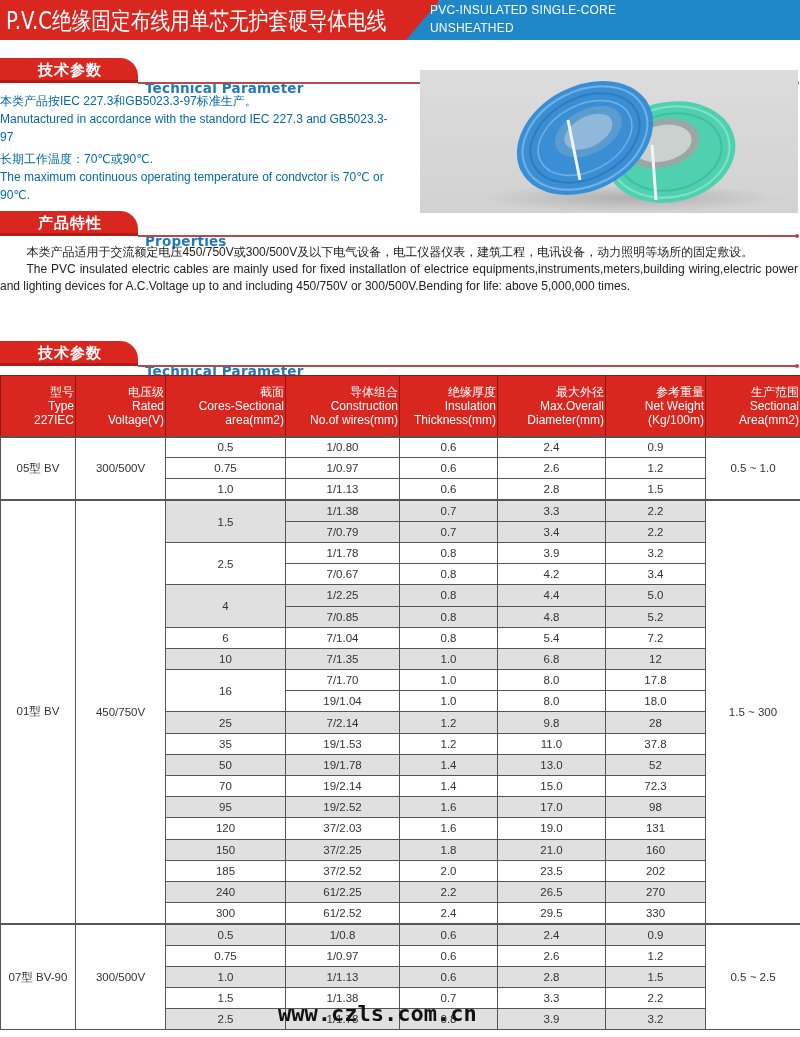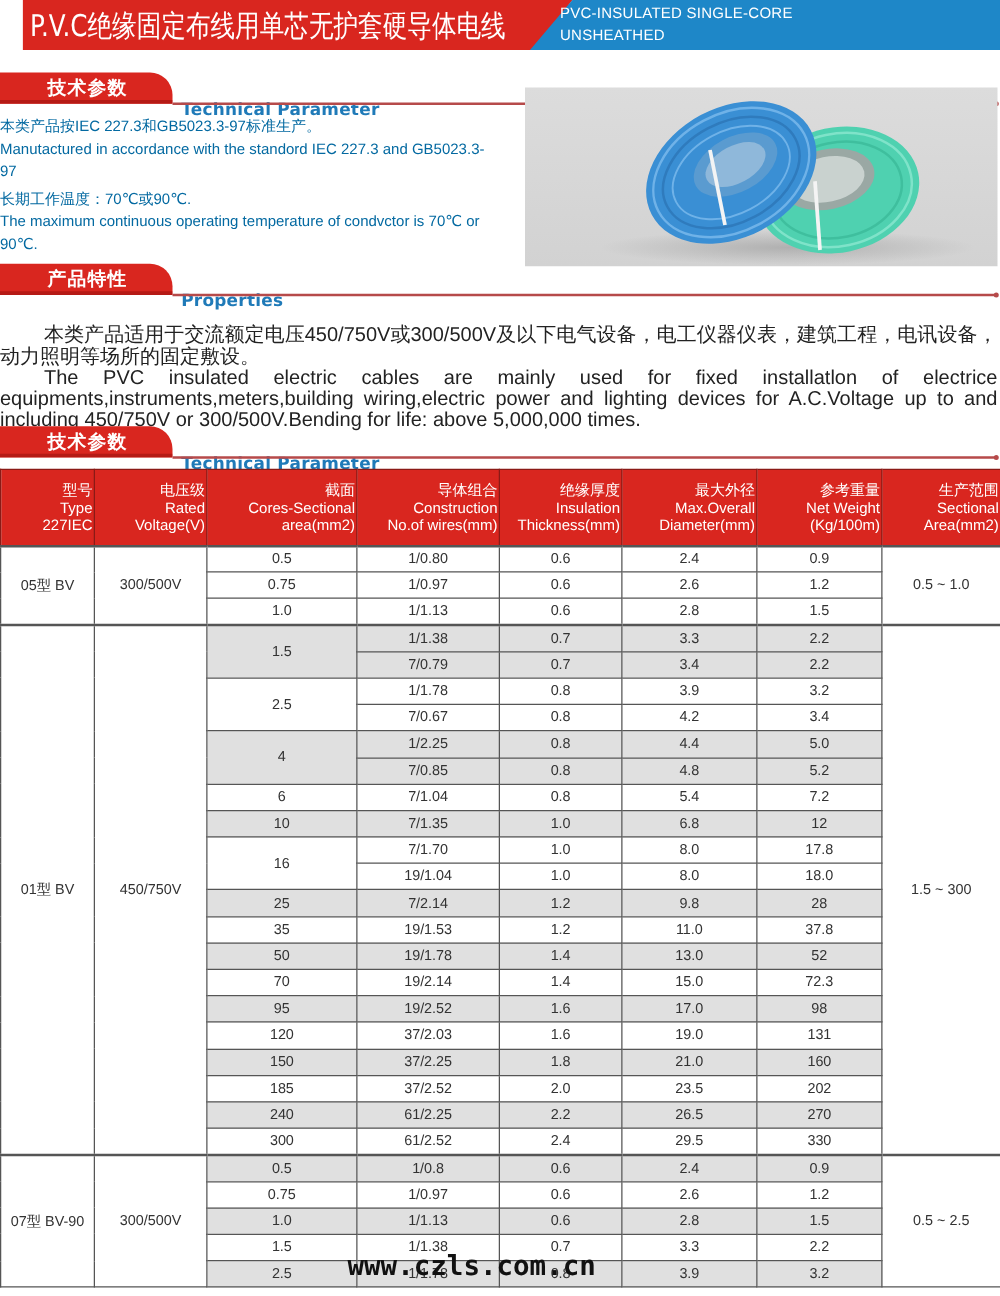--- a/index.html
+++ b/index.html
@@ -1,40 +1,40 @@
 <!DOCTYPE html>
 <html><head>
 <meta charset="utf-8">
 <style>
   * { box-sizing: border-box; margin: 0; padding: 0; }
   body { width: 800px; height: 1037px; background: #ffffff; font-family: "Liberation Sans", "DejaVu Sans", sans-serif; color: #222; overflow: hidden; position: relative; }
 
   
-  .banner { position: absolute; top: 0; left: 18px; width: 664px; height: 40px; display: flex; }
+  .banner { position: absolute; top: 0; left: 0; width: 664px; height: 40px; display: flex; }
   .banner-left { position: absolute; left: 0; top: 0; height: 40px; width: 440px; background: #d9261f; clip-path: polygon(0 0, 100% 0, 93% 100%, 0 100%); }
   .banner-right { position: absolute; left: 406px; top: 0; height: 40px; width: 394px; background: #1e87c8; clip-path: polygon(8.6% 0, 100% 0, 100% 100%, 0 100%); }
   .banner-title-cn { position: absolute; left: 6px; top: 5px; font-size: 24px; color: #fff; letter-spacing: 0; font-family: "DejaVu Sans", sans-serif; transform: scaleX(0.82); transform-origin: left center; white-space: nowrap; }
   .banner-title-en { position: absolute; left: 430px; top: 1px; font-size: 12px; line-height: 18px; color: #fff; white-space: pre-line; font-family: "Liberation Sans", sans-serif; letter-spacing: 0.2px; }
 
   
   .section-head { position: absolute; left: 0; width: 800px; height: 26px; }
   .section-tab { position: absolute; left: 0; top: 0; width: 138px; height: 25px; background: #d9261f; border-top-right-radius: 18px; box-shadow: inset 0 -3px 0 #b51a15; padding-left: 29px; }
   .section-tab span { position: absolute; left: 38px; top: 3px; font-size: 15px; font-weight: bold; color: #fff; font-family: "DejaVu Sans", sans-serif; letter-spacing: 1px; }
   .section-en { position: absolute; left: 145px; top: 6px; font-size: 13.5px; font-weight: bold; color: #1f7ab8; font-family: "DejaVu Sans", sans-serif; letter-spacing: 0.2px; margin-top: 16px; }
   .section-line { position: absolute; left: 138px; right: 4px; top: 24px; height: 2px; background: #b64a4a; }
   .section-line::after { content: ""; position: absolute; right: -3px; top: -1px; width: 4px; height: 4px; border-radius: 2px; background: #b64a4a; }
 
   
   .intro { position: absolute; left: 0; top: 92px; width: 400px; font-size: 12px; line-height: 18px; color: #0369a1; }
   .intro p { margin-bottom: 4px; }
 
   .photo { position: absolute; left: 420px; top: 70px; width: 378px; height: 143px; background: linear-gradient(180deg, #dcdcdc 0%, #d2d2d2 100%); overflow: hidden; }
 
   
-  .props { position: absolute; left: 0; top: 260px; width: 798px; font-size: 16px; line-height: 17px; color: #222; text-align: justify; }
+  .props { position: absolute; left: 0; top: 244px; width: 798px; font-size: 12px; line-height: 17px; color: #222; text-align: justify; }
   .props p { text-indent: 2.2em; }
 
   
   .spec-table { position: absolute; left: 0; top: 375px; width: 800px; border-collapse: collapse; table-layout: fixed; font-size: 11.5px; }
   .spec-table th { background: #d9261f; color: #fff; font-weight: normal; font-size: 12px; line-height: 14px; border: 1px solid #8a1a16; height: 61px; padding: 0 1px; text-align: right; vertical-align: middle; }
   .spec-table td { border: 1px solid #555; height: 21.2px; text-align: center; vertical-align: middle; color: #333; padding: 0; }
   .spec-table tr.shade td.v { background: #e0e0e0; }
   .spec-table td.g { background: #fff !important; }
   .spec-table tr.groupstart td { border-top: 2px solid #555; }
   .watermark { position: absolute; left: 278px; top: 1001px; font-family: "DejaVu Sans Mono", monospace; font-size: 22px; font-weight: bold; color: #111; letter-spacing: 0px; }

